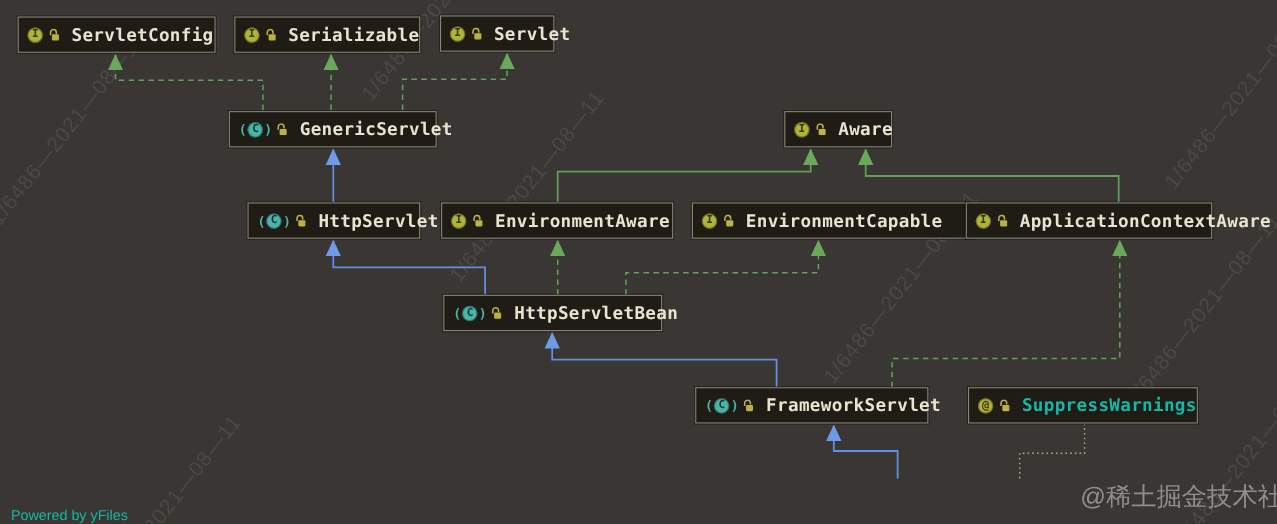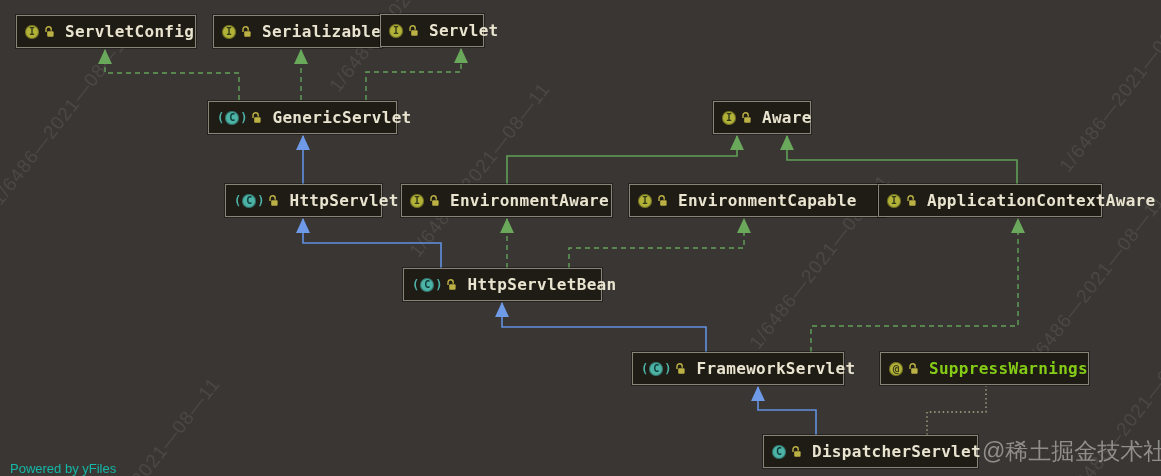--- a/index.html
+++ b/index.html
@@ -34,21 +34,21 @@
   .node{
     position:absolute;z-index:2;height:33px;box-sizing:border-box;
     background:#1f1b15;border:1px solid #8a8377;
     display:flex;align-items:center;padding:0 8px;
     box-shadow:0 0 0 1px rgba(0,0,0,0.35);
   }
   .node .label{
     color:#e9e4cf;font-size:16px;font-weight:bold;letter-spacing:.3px;
     white-space:nowrap;font-family:"DejaVu Sans Mono",monospace;
   }
-  .node.annotation .label{color:#84cc16;}
+  .node.annotation .label{color:#14b8a6;}
   .ico{
     width:14px;height:14px;border-radius:50%;flex:0 0 auto;
     display:flex;align-items:center;justify-content:center;
     font-size:10px;font-weight:bold;line-height:1;margin-right:5px;
     box-shadow:inset 0 0 0 1px rgba(0,0,0,.35);
   }
   .ico.itf{background:#b2b138;color:#333a18;}
   .ico.itf::before{content:"I";}
   .ico.cls{background:#4db3a6;color:#0d3a38;}
   .ico.cls::before{content:"C";}
@@ -120,21 +120,21 @@
     <span class="ico itf"></span>
     <span class="keyico">
         <svg width="11" height="12" viewBox="0 0 11 12">
           <path d="M2 6 V3.4 a2.6 2.6 0 0 1 5.2 0 V4.8" fill="none" stroke="#bcb144" stroke-width="1.4"></path>
           <rect x="3.2" y="5.2" width="6.4" height="5.6" rx="1" fill="#bcb144"></rect>
         </svg>
       </span>
     <span class="label">Serializable</span>
   </div>
 
-  <div class="node interface" style="left:380px;top:14px;width:104px">
+  <div class="node interface" style="left:400px;top:14px;width:104px">
     <span class="ico itf"></span>
     <span class="keyico">
         <svg width="11" height="12" viewBox="0 0 11 12">
           <path d="M2 6 V3.4 a2.6 2.6 0 0 1 5.2 0 V4.8" fill="none" stroke="#bcb144" stroke-width="1.4"></path>
           <rect x="3.2" y="5.2" width="6.4" height="5.6" rx="1" fill="#bcb144"></rect>
         </svg>
       </span>
     <span class="label">Servlet</span>
   </div>
 
@@ -246,28 +246,18 @@
     <span class="ico ann"></span>
     <span class="keyico">
         <svg width="11" height="12" viewBox="0 0 11 12">
           <path d="M2 6 V3.4 a2.6 2.6 0 0 1 5.2 0 V4.8" fill="none" stroke="#bcb144" stroke-width="1.4"></path>
           <rect x="3.2" y="5.2" width="6.4" height="5.6" rx="1" fill="#bcb144"></rect>
         </svg>
       </span>
     <span class="label">SuppressWarnings</span>
   </div>
 
-  <div class="node class" style="left:763px;top:435px;width:215px">
-    <span class="ico cls"></span>
-    <span class="keyico">
-        <svg width="11" height="12" viewBox="0 0 11 12">
-          <path d="M2 6 V3.4 a2.6 2.6 0 0 1 5.2 0 V4.8" fill="none" stroke="#bcb144" stroke-width="1.4"></path>
-          <rect x="3.2" y="5.2" width="6.4" height="5.6" rx="1" fill="#bcb144"></rect>
-        </svg>
-      </span>
-    <span class="label">DispatcherServlet</span>
-  </div>
 
   <div class="juejin-wm" style="left:982px;top:436px">@稀土掘金技术社区</div>
 
   <div class="powered">Powered by yFiles</div>
 
 </div>
 
 </body></html>

